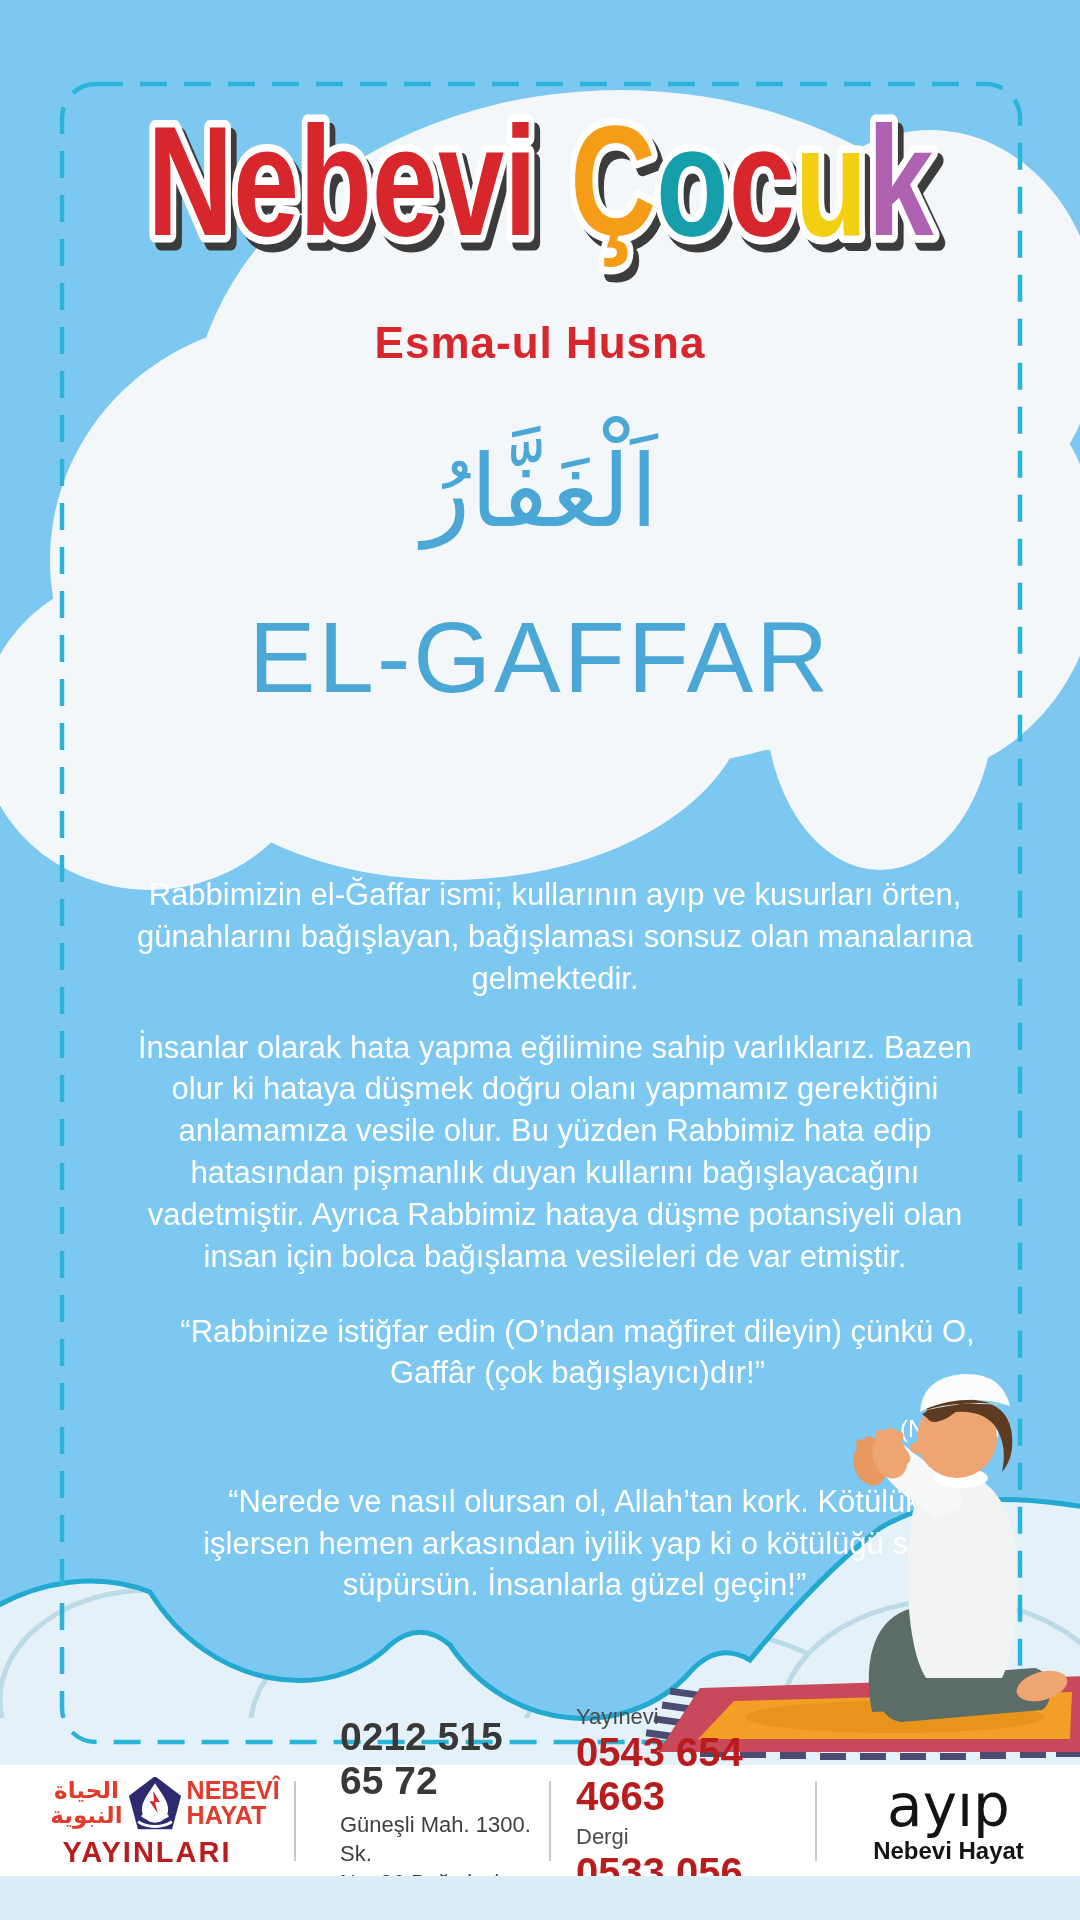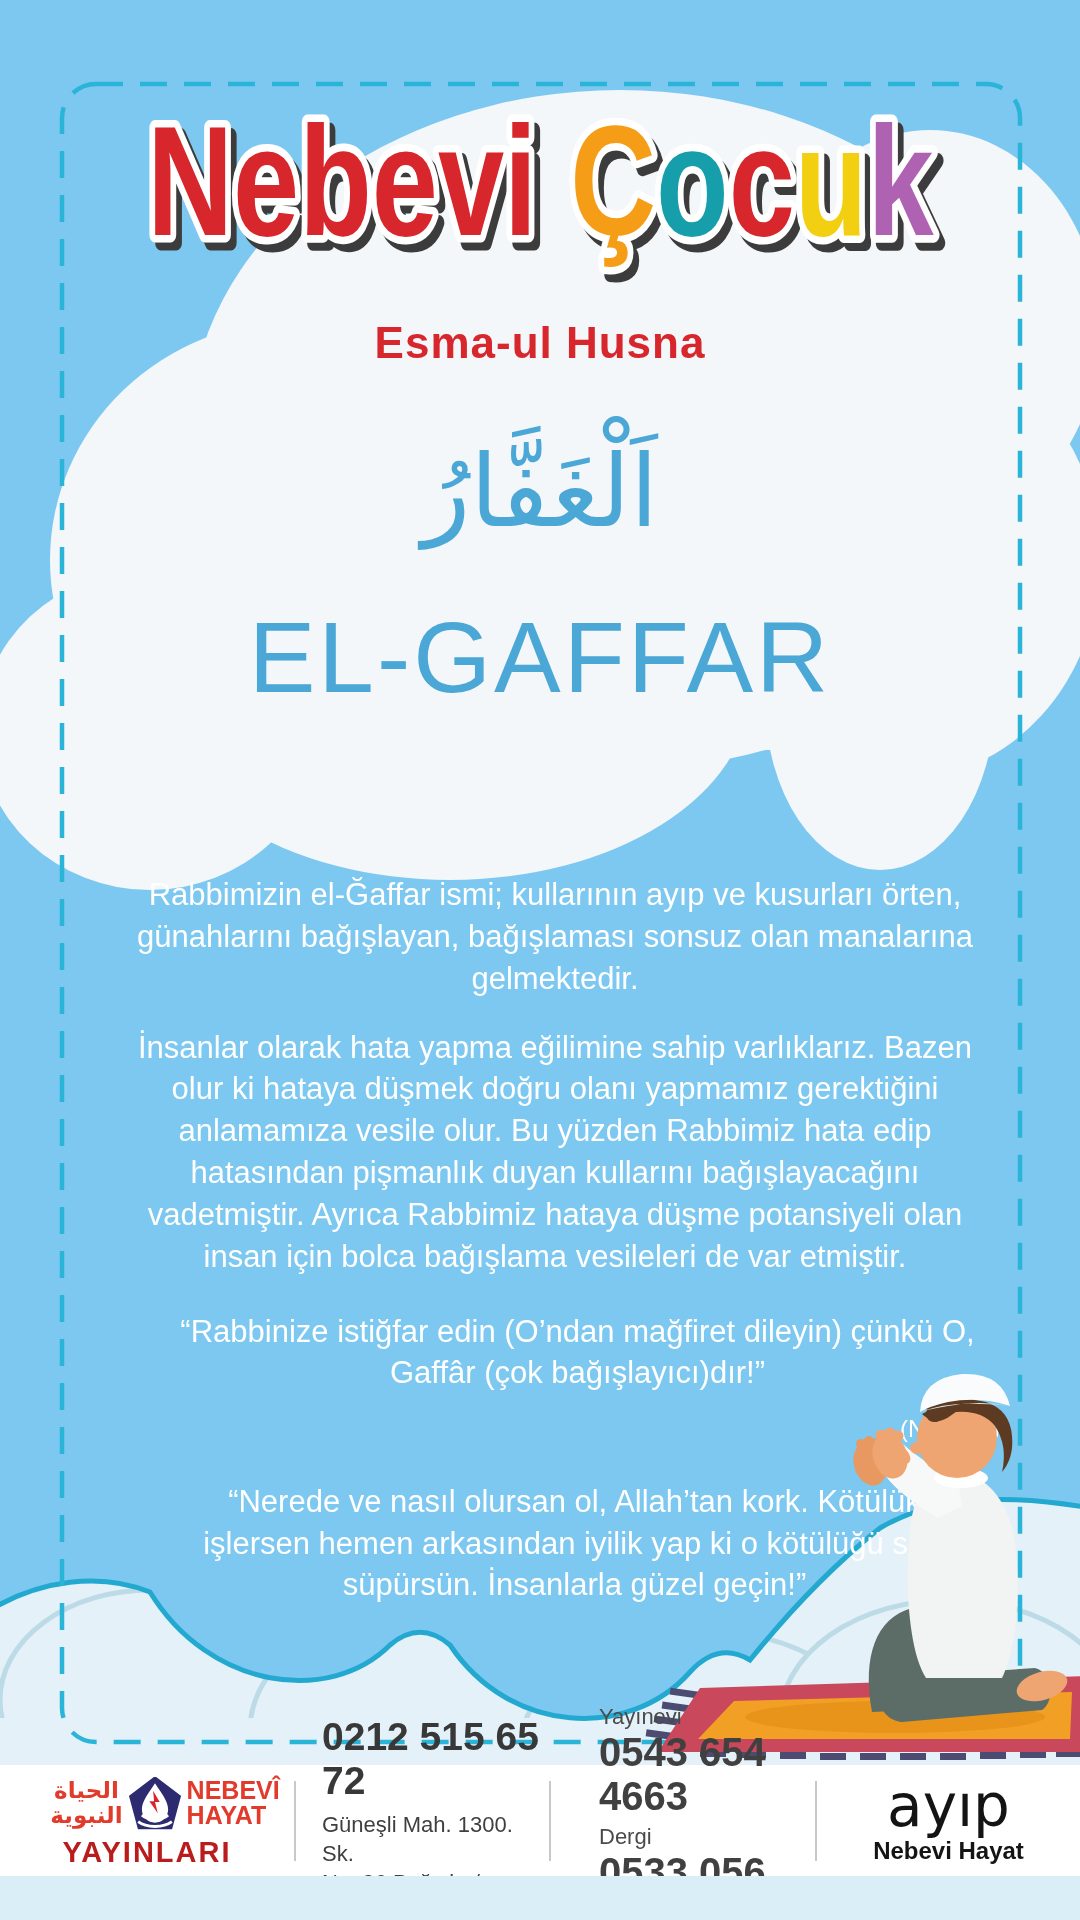--- a/index.html
+++ b/index.html
@@ -40,26 +40,26 @@
   .footer{position:absolute;top:1765px;left:0;width:1080px;height:111px;background:#ffffff;
     display:flex;align-items:center;z-index:4;}
   .vdiv{width:2px;height:80px;background:#c9c9c9;flex:0 0 auto;}
   .f-col{box-sizing:border-box;height:100%;display:flex;flex-direction:column;justify-content:center;}
   .f-col1{width:294px;align-items:center;}
   .logo-row{display:flex;align-items:center;gap:3px;margin-left:36px;}
   .logo-arabic{color:#e23a2b;font-family:"DejaVu Sans",sans-serif;font-size:23px;font-weight:bold;
     line-height:1.05;text-align:center;text-shadow:0 1px 0 #fff,1px 0 0 #fff;}
   .brand-col{color:#e23a2b;font-weight:bold;font-size:25px;line-height:1.0;}
   .yayinlari{color:#b91c1c;font-weight:bold;font-size:29px;letter-spacing:2px;margin-top:3px;}
-  .f-col2{width:253px;padding-left:26px;}
+  .f-col2{width:253px;padding-left:44px;}
   .phone-big{font-size:39px;font-weight:bold;color:#383838;}
   .addr{font-size:22px;color:#3f3f3f;line-height:1.3;margin-top:8px;}
-  .f-col3{width:264px;padding-left:48px;}
+  .f-col3{width:264px;padding-left:25px;}
   .lbl{font-size:22px;color:#4a4a4a;}
-  .phone-mid{font-size:40px;font-weight:bold;color:#404040;line-height:1.1;}
+  .phone-mid{font-size:40px;font-weight:bold;color:#b91c1c;line-height:1.1;}
   .grp2{margin-top:6px;}
   .f-col4{flex:1;align-items:center;}
   .calli{font-size:58px;color:#141414;font-family:"DejaVu Sans",sans-serif;line-height:1;}
   .brand-name{font-size:24px;font-weight:bold;color:#141414;margin-top:2px;}
   .strip{position:absolute;top:1876px;left:0;width:1080px;height:44px;background:#daeef8;z-index:4;}
 </style>
 </head>
 <body>
 
 <div class="poster">

